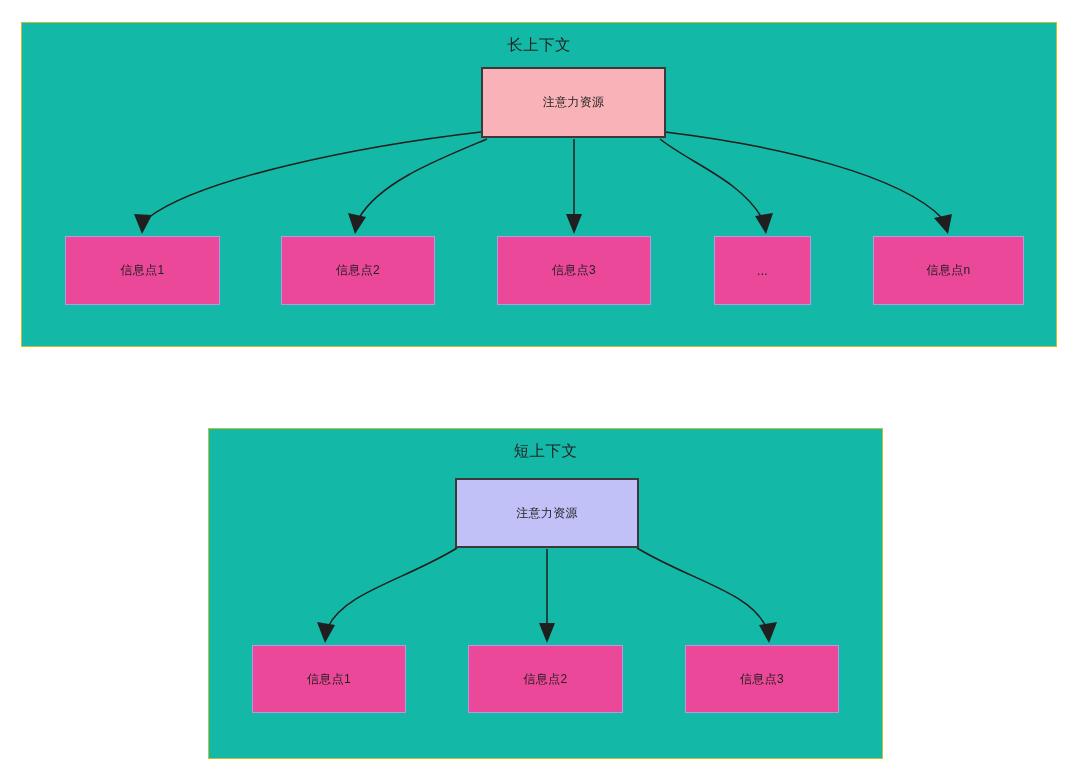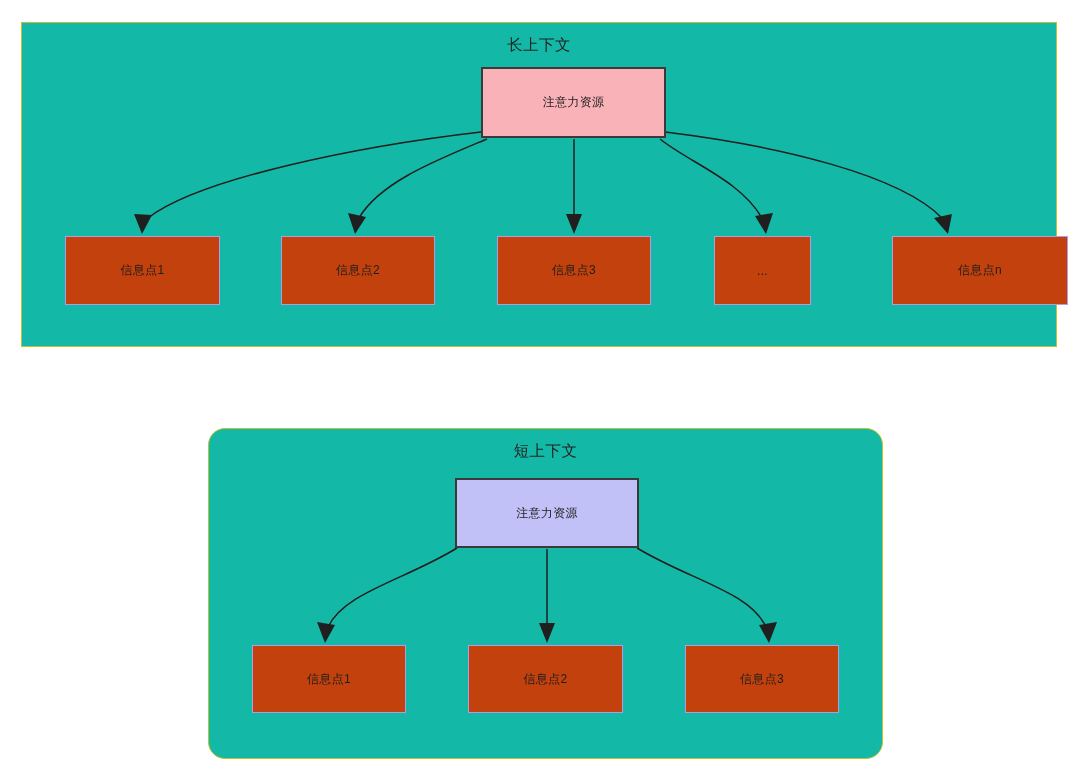--- a/index.html
+++ b/index.html
@@ -20,21 +20,21 @@
     width: 1080px;
     height: 774px;
   }
   .panel {
     position: absolute;
     background: #14b8a6;
     border: 1.6px solid #c2c22e;
     box-sizing: border-box;
   }
   #panel-long  { left: 21px;  top: 22px;  width: 1036px; height: 325px; }
-  #panel-short { left: 208px; top: 428px; width: 675px;  height: 331px; border-radius: 17px; }
+  #panel-short { left: 208px; top: 428px; width: 675px;  height: 331px; }
 
   .panel-title {
     position: absolute;
     width: 100%;
     text-align: center;
     font-size: 15.5px;
     color: #222222;
     letter-spacing: 0.4px;
     white-space: nowrap;
   }
@@ -54,31 +54,31 @@
   }
   .node-attention-red {
     background: #f9b2b8;
     border: 2.4px solid #3a3a3a;
   }
   .node-attention-blue {
     background: #c1c1f7;
     border: 2.4px solid #3a3a3a;
   }
   .node-info {
-    background: #c2410c;
+    background: #ec4899;
     border: 1.7px solid #b39ae6;
   }
 
   
   #node-attn-long { left: 481px; top: 67px;  width: 185px; height: 71px; }
   #node-long-1 { left: 65px;  top: 236px; width: 155px; height: 69px; }
   #node-long-2 { left: 281px; top: 236px; width: 154px; height: 69px; }
   #node-long-3 { left: 497px; top: 236px; width: 154px; height: 69px; }
   #node-long-4 { left: 714px; top: 236px; width: 97px;  height: 69px; }
-  #node-long-5 { left: 892px; top: 236px; width: 176px; height: 69px; }
+  #node-long-5 { left: 873px; top: 236px; width: 151px; height: 69px; }
 
   
   #node-attn-short { left: 455px; top: 478px; width: 184px; height: 70px; }
   #node-short-1 { left: 252px; top: 645px; width: 154px; height: 68px; }
   #node-short-2 { left: 468px; top: 645px; width: 155px; height: 68px; }
   #node-short-3 { left: 685px; top: 645px; width: 154px; height: 68px; }
 
   svg.edges {
     position: absolute;
     left: 0; top: 0;

